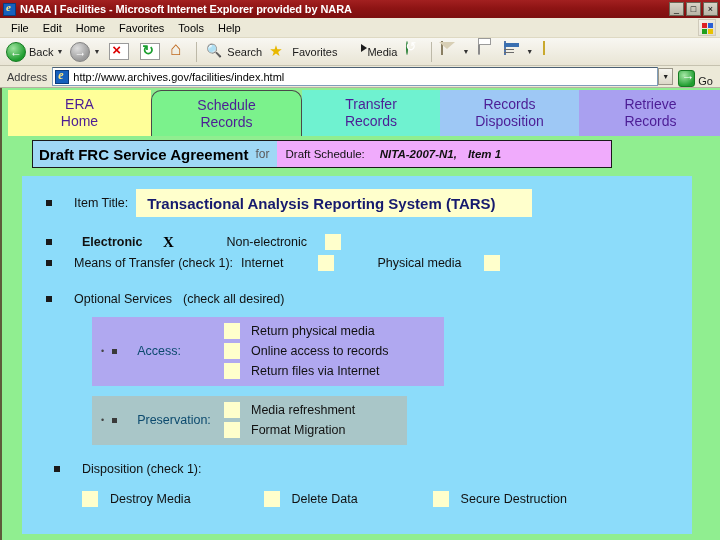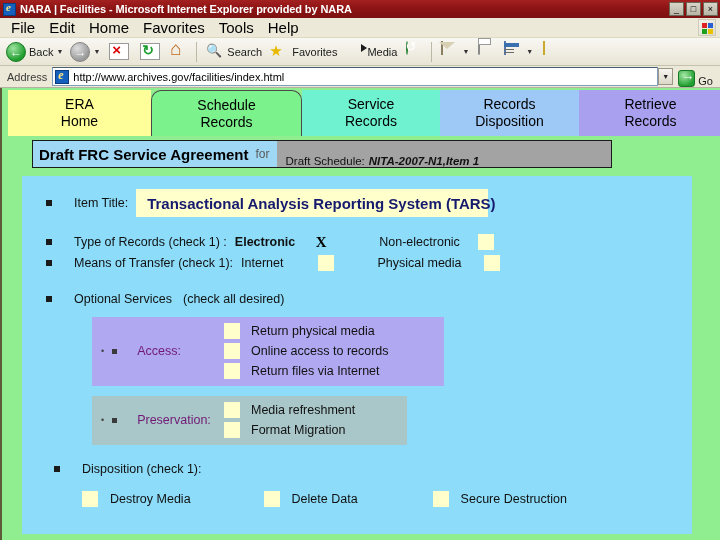--- a/index.html
+++ b/index.html
@@ -62,21 +62,21 @@
   
   .menubar {
     height: 20px; flex: 0 0 20px;
     background: #ece9d8;
     border-bottom: 1px solid #ded9c3;
     display: flex; align-items: center;
     padding-left: 4px;
     position: relative;
   }
   .menuitem {
-    font-size: 15px; color: #000;
+    font-size: 11px; color: #000;
     padding: 2px 7px;
     white-space: nowrap;
   }
   .menubar .ie-logo {
     position: absolute; right: 4px; top: 1px;
     width: 18px; height: 17px;
     background: linear-gradient(135deg,#f4f2e6,#dedad0);
     border: 1px solid #cfcaba;
   }
   .menubar .ie-logo::before {
@@ -200,21 +200,21 @@
   
   .tabbar {
     display: flex;
     height: 46px;
     align-items: stretch;
     margin-top: 2px;
   }
   .tab {
     display:flex; flex-direction:column;
     align-items:center; justify-content:center;
-    font-size: 14px; color:#000000;
+    font-size: 14px; color:#4c1d95;
     line-height: 17px;
     text-align:center;
     flex: 0 0 auto;
   }
   .tab-era      { width: 143px; background:#ffff99; }
   .tab-sched    { width: 151px; background:#7bf28c;
                   border:1.5px solid #4a4a4a; border-bottom:none;
                   border-radius: 10px 10px 0 0; position:relative; z-index:3; }
   .tab-transfer { width: 138px; background:#6ff2d0; }
   .tab-records  { width: 139px; background:#9ec8f5; }
@@ -232,25 +232,26 @@
   .title-left {
     background: #9fd8f5;
     display:flex; align-items:center; gap:7px;
     padding: 0 7px 0 6px;
     white-space: nowrap;
   }
   .title-main { font-size: 15px; font-weight: bold; color:#000; }
   .title-for  { font-size: 12px; color:#5a5a5a; }
   .title-right {
     flex:1 1 auto;
-    background:#a3a3a3;
-    display:flex; align-items:flex-end;
+    background:#f0abfc;
+    display:flex; align-items:center;
     padding-left: 9px;
     font-size: 11.5px; color:#111;
     white-space: nowrap;
+    gap: 11px;
   }
   .title-right .sched-id { font-weight:bold; font-style:italic; margin-left:4px; }
   .title-right .sched-item { font-weight:bold; font-style:italic; }
 
   
   .form-panel {
     margin: 8px 0 0 14px;
     width: 670px;
     height: 358px;
     background: #8cdcfa;
@@ -269,21 +270,21 @@
     flex: 0 0 5px;
   }
   .lbl { font-size: 12.5px; color:#111; white-space:nowrap; }
   .lbl-b { font-weight:bold; }
 
   
   .row-itemtitle { margin-top: 2px; height: 30px; }
   .itemtitle-box {
     background:#ffffcc;
     height: 28px;
-    width: 352px;
+    width: 396px;
     display:flex; align-items:center;
     padding-left: 11px;
     margin-left: 8px;
   }
   .itemtitle-text {
     font-size: 15px; font-weight: bold; color:#161a6e;
     white-space: nowrap;
   }
 
   .row-type  { margin-top: 14px; height: 20px; }
@@ -315,21 +316,21 @@
     background: #a9c6c8;
     padding: 6px 0 7px 0;
   }
   .sub-row { display:flex; align-items:center; }
   .sub-lead {
     display:flex; align-items:center; gap:8px;
     width: 132px; flex: 0 0 132px;
     padding-left: 9px;
   }
   .sub-lead .tick { font-size:9px; color:#444; line-height:1; }
-  .sub-lead .sub-label { font-size: 12.5px; color:#701a75; margin-left:12px; white-space:nowrap; }
+  .sub-lead .sub-label { font-size: 12.5px; color:#0c4a6e; margin-left:12px; white-space:nowrap; }
   .opt-lines { display:flex; flex-direction:column; gap:4px; }
   .opt-line { display:flex; align-items:center; gap:11px; }
   .opt-line .opt-txt { font-size: 12.5px; color:#111; white-space:nowrap; }
 
   
   .disp-choices {
     display:flex; align-items:center;
     margin: 12px 0 0 60px;
     gap: 0;
   }
@@ -440,21 +441,21 @@
     <div class="tabbar">
       <div class="tab tab-era">
         <span>ERA</span>
         <span>Home</span>
       </div>
       <div class="tab tab-sched">
         <span>Schedule</span>
         <span>Records</span>
       </div>
       <div class="tab tab-transfer">
-        <span>Service</span>
+        <span>Transfer</span>
         <span>Records</span>
       </div>
       <div class="tab tab-records">
         <span>Records</span>
         <span>Disposition</span>
       </div>
       <div class="tab tab-retrieve">
         <span>Retrieve</span>
         <span>Records</span>
       </div>
@@ -477,21 +478,20 @@
       <div class="row row-itemtitle">
         <span class="bullet"></span>
         <span class="lbl">Item Title:</span>
         <span class="itemtitle-box">
           <span class="itemtitle-text">Transactional Analysis Reporting System (TARS)</span>
         </span>
       </div>
 
       <div class="row row-type">
         <span class="bullet"></span>
-        <span class="lbl">Type of Records (check 1) :</span>
         <span class="lbl lbl-b" style="margin-left:8px;">Electronic</span>
         <span class="xmark" style="margin-left:18px;">X</span>
         <span class="lbl" style="margin-left:50px;">Non-electronic</span>
         <span class="chk" style="margin-left:18px;"></span>
       </div>
 
       <div class="row row-means">
         <span class="bullet"></span>
         <span class="lbl">Means of Transfer (check 1):</span>
         <span class="lbl" style="margin-left:8px;">Internet</span>

